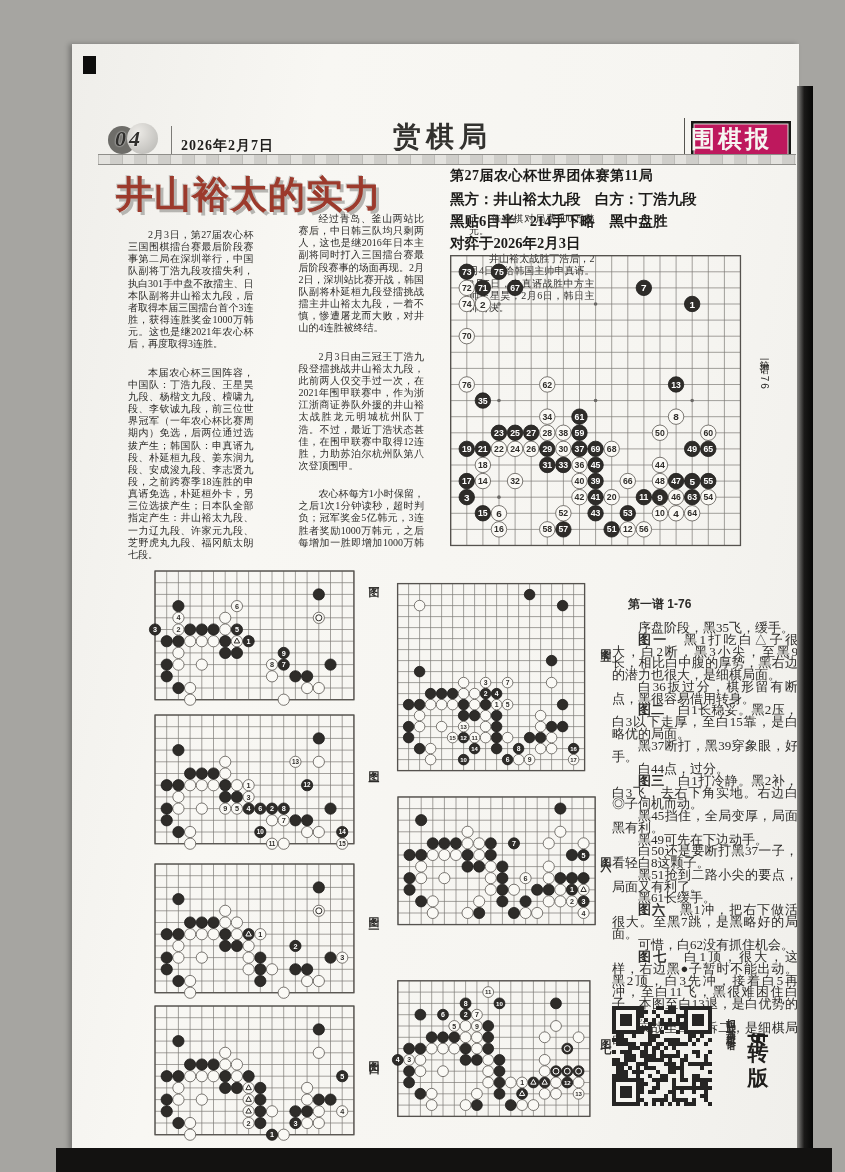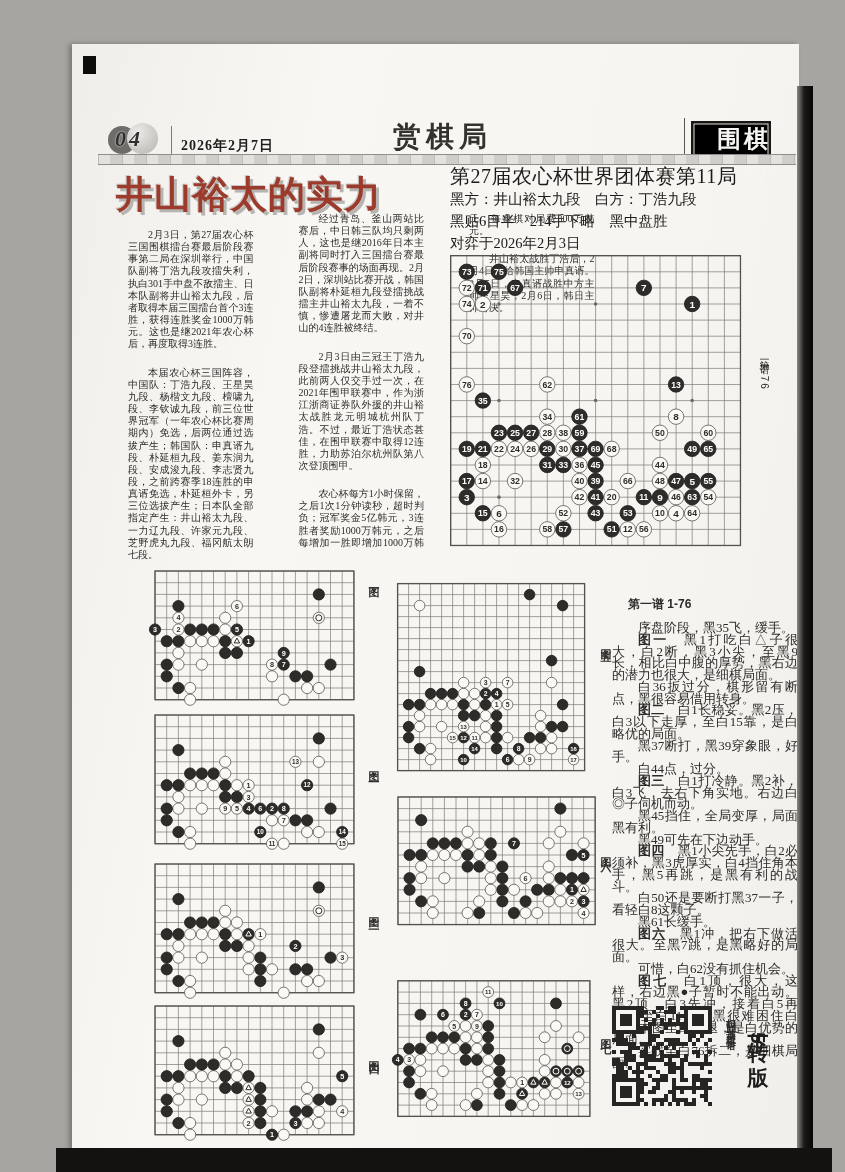--- a/index.html
+++ b/index.html
@@ -18,33 +18,33 @@
   .badge .c-back{position:absolute;left:0;top:4px;width:28px;height:28px;border-radius:50%;background:#6e6d69}
   .badge .c-front{position:absolute;left:19px;top:1px;width:31px;height:31px;border-radius:50%;
                   background:radial-gradient(circle at 35% 30%,#eceae6,#b5b4b0)}
   .badge .num{position:absolute;left:7px;top:4px;font:italic 700 22px "Liberation Serif",serif;
               color:#2f2e2c;letter-spacing:3px;text-shadow:0 0 2px #fff}
   .hdr-sep{left:171px;top:126px;width:1px;height:28px;background:#7c7b77}
   .hdr-date{left:181px;top:137px;font-weight:700;font-size:14px;color:#1f1e1c;letter-spacing:1px}
   .hdr-section{left:393px;top:118px;font-weight:700;font-size:28px;color:#33322f;letter-spacing:5px;
                font-family:Liberation Mono, monospace}
   .mast-sep{left:684px;top:118px;width:1px;height:40px;background:#55544f}
-  .masthead{left:691px;top:121px;width:80px;height:37px;background:#000000;color:#f6f5f1;
-            font-weight:700;font-size:24px;line-height:37px;text-align:right;letter-spacing:3px;
+  .masthead{left:691px;top:121px;width:100px;height:37px;background:#be185d;color:#f6f5f1;
+            font-weight:700;font-size:24px;line-height:37px;text-align:left;letter-spacing:3px;
             box-shadow:inset 0 0 0 2.5px #181715, inset 0 0 0 3.5px #dddcd8}
   .stripe{left:98px;top:154px;width:698px;height:9px;
           background:repeating-linear-gradient(90deg,#bdbcb8 0 1px,#e3e2de 1px 12px,#cfceca 12px 24px);
           border-top:1px solid #8f8e8a;border-bottom:1px solid #8f8e8a}
   
   .headline{left:116px;top:170px;width:335px;font-family:"Liberation Sans",sans-serif;
             font-weight:900;font-size:37px;letter-spacing:1px;color:#9c3a2c;
             text-shadow:3px 3px 0 #b6b5b1,-1px -1px 0 #c9c8c4}
   .gameinfo{left:450px;top:164px;width:345px;color:#1c1b19}
-  .gameinfo .gi-1{font-weight:400;font-size:20px;line-height:24px;letter-spacing:.5px}
-  .gameinfo .gi-row{font-weight:400;font-size:14.5px;line-height:22px}
+  .gameinfo .gi-1{font-weight:700;font-size:14px;line-height:24px;letter-spacing:.5px}
+  .gameinfo .gi-row{font-weight:700;font-size:14.5px;line-height:22px}
   
   .article{left:112px;top:213px;width:328px;height:352px;column-count:2;column-gap:13px;
            font-size:10px;line-height:12.15px;text-align:justify;color:#2c2b29}
   .article p{margin:16px;text-indent:2em}
   
   .board{line-height:0}
   .vlabel{writing-mode:vertical-rl;font-family:"Liberation Sans",sans-serif;
           font-weight:700;font-size:11px;color:#2c2b29;letter-spacing:4px}
   .vlabel.plain{font-weight:400;font-size:10px;letter-spacing:2px}
   
@@ -1032,22 +1032,22 @@
   <div>
       <p>序盘阶段，黑35飞，缓手。</p>
       <p><b>图一　</b>黑1打吃白△子很大，白2断，黑3小尖，至黑9长，相比白中腹的厚势，黑右边的潜力也很大，是细棋局面。</p>
       <p>白36扳过分，棋形留有断点，黑很容易借用转身。</p>
       <p><b>图二　</b>白1长稳妥。黑2压，白3以下走厚，至白15靠，是白略优的局面。</p>
       <p>黑37断打，黑39穿象眼，好手。</p>
       <p>白44点，过分。</p>
       <p><b>图三　</b>白1打冷静。黑2补，白3飞，去右下角实地。右边白◎子伺机而动。</p>
       <p>黑45挡住，全局变厚，局面黑有利。</p>
       <p>黑49可先在下边动手。</p>
-      <p><b>图四　</b>黑1小尖先手，白2必须补，黑3虎厚实，白4挡住角本手，黑5再跳，是黑有利的战斗。</p>
       <p>白50还是要断打黑37一子，看轻白8这颗子。</p>
+      <p>黑51抢到二路小尖的要点，局面又有利了。</p>
       <p>黑61长缓手。</p>
       <p><b>图六　</b>黑1冲，把右下做活很大。至黑7跳，是黑略好的局面。</p>
       <p>可惜，白62没有抓住机会。</p>
       <p><b>图七　</b>白1顶，很大，这样，右边黑●子暂时不能出动。黑2顶，白3先冲，接着白5再冲，至白11飞，黑很难困住白子。本图至白13退，是白优势的局面。</p>
       <p>实战至白76拆二，是细棋局面。</p>
     </div>
 </div>
 
 <div class="ab qr"><svg xmlns="http://www.w3.org/2000/svg" width="100" height="100">
       <g fill="#262524">

